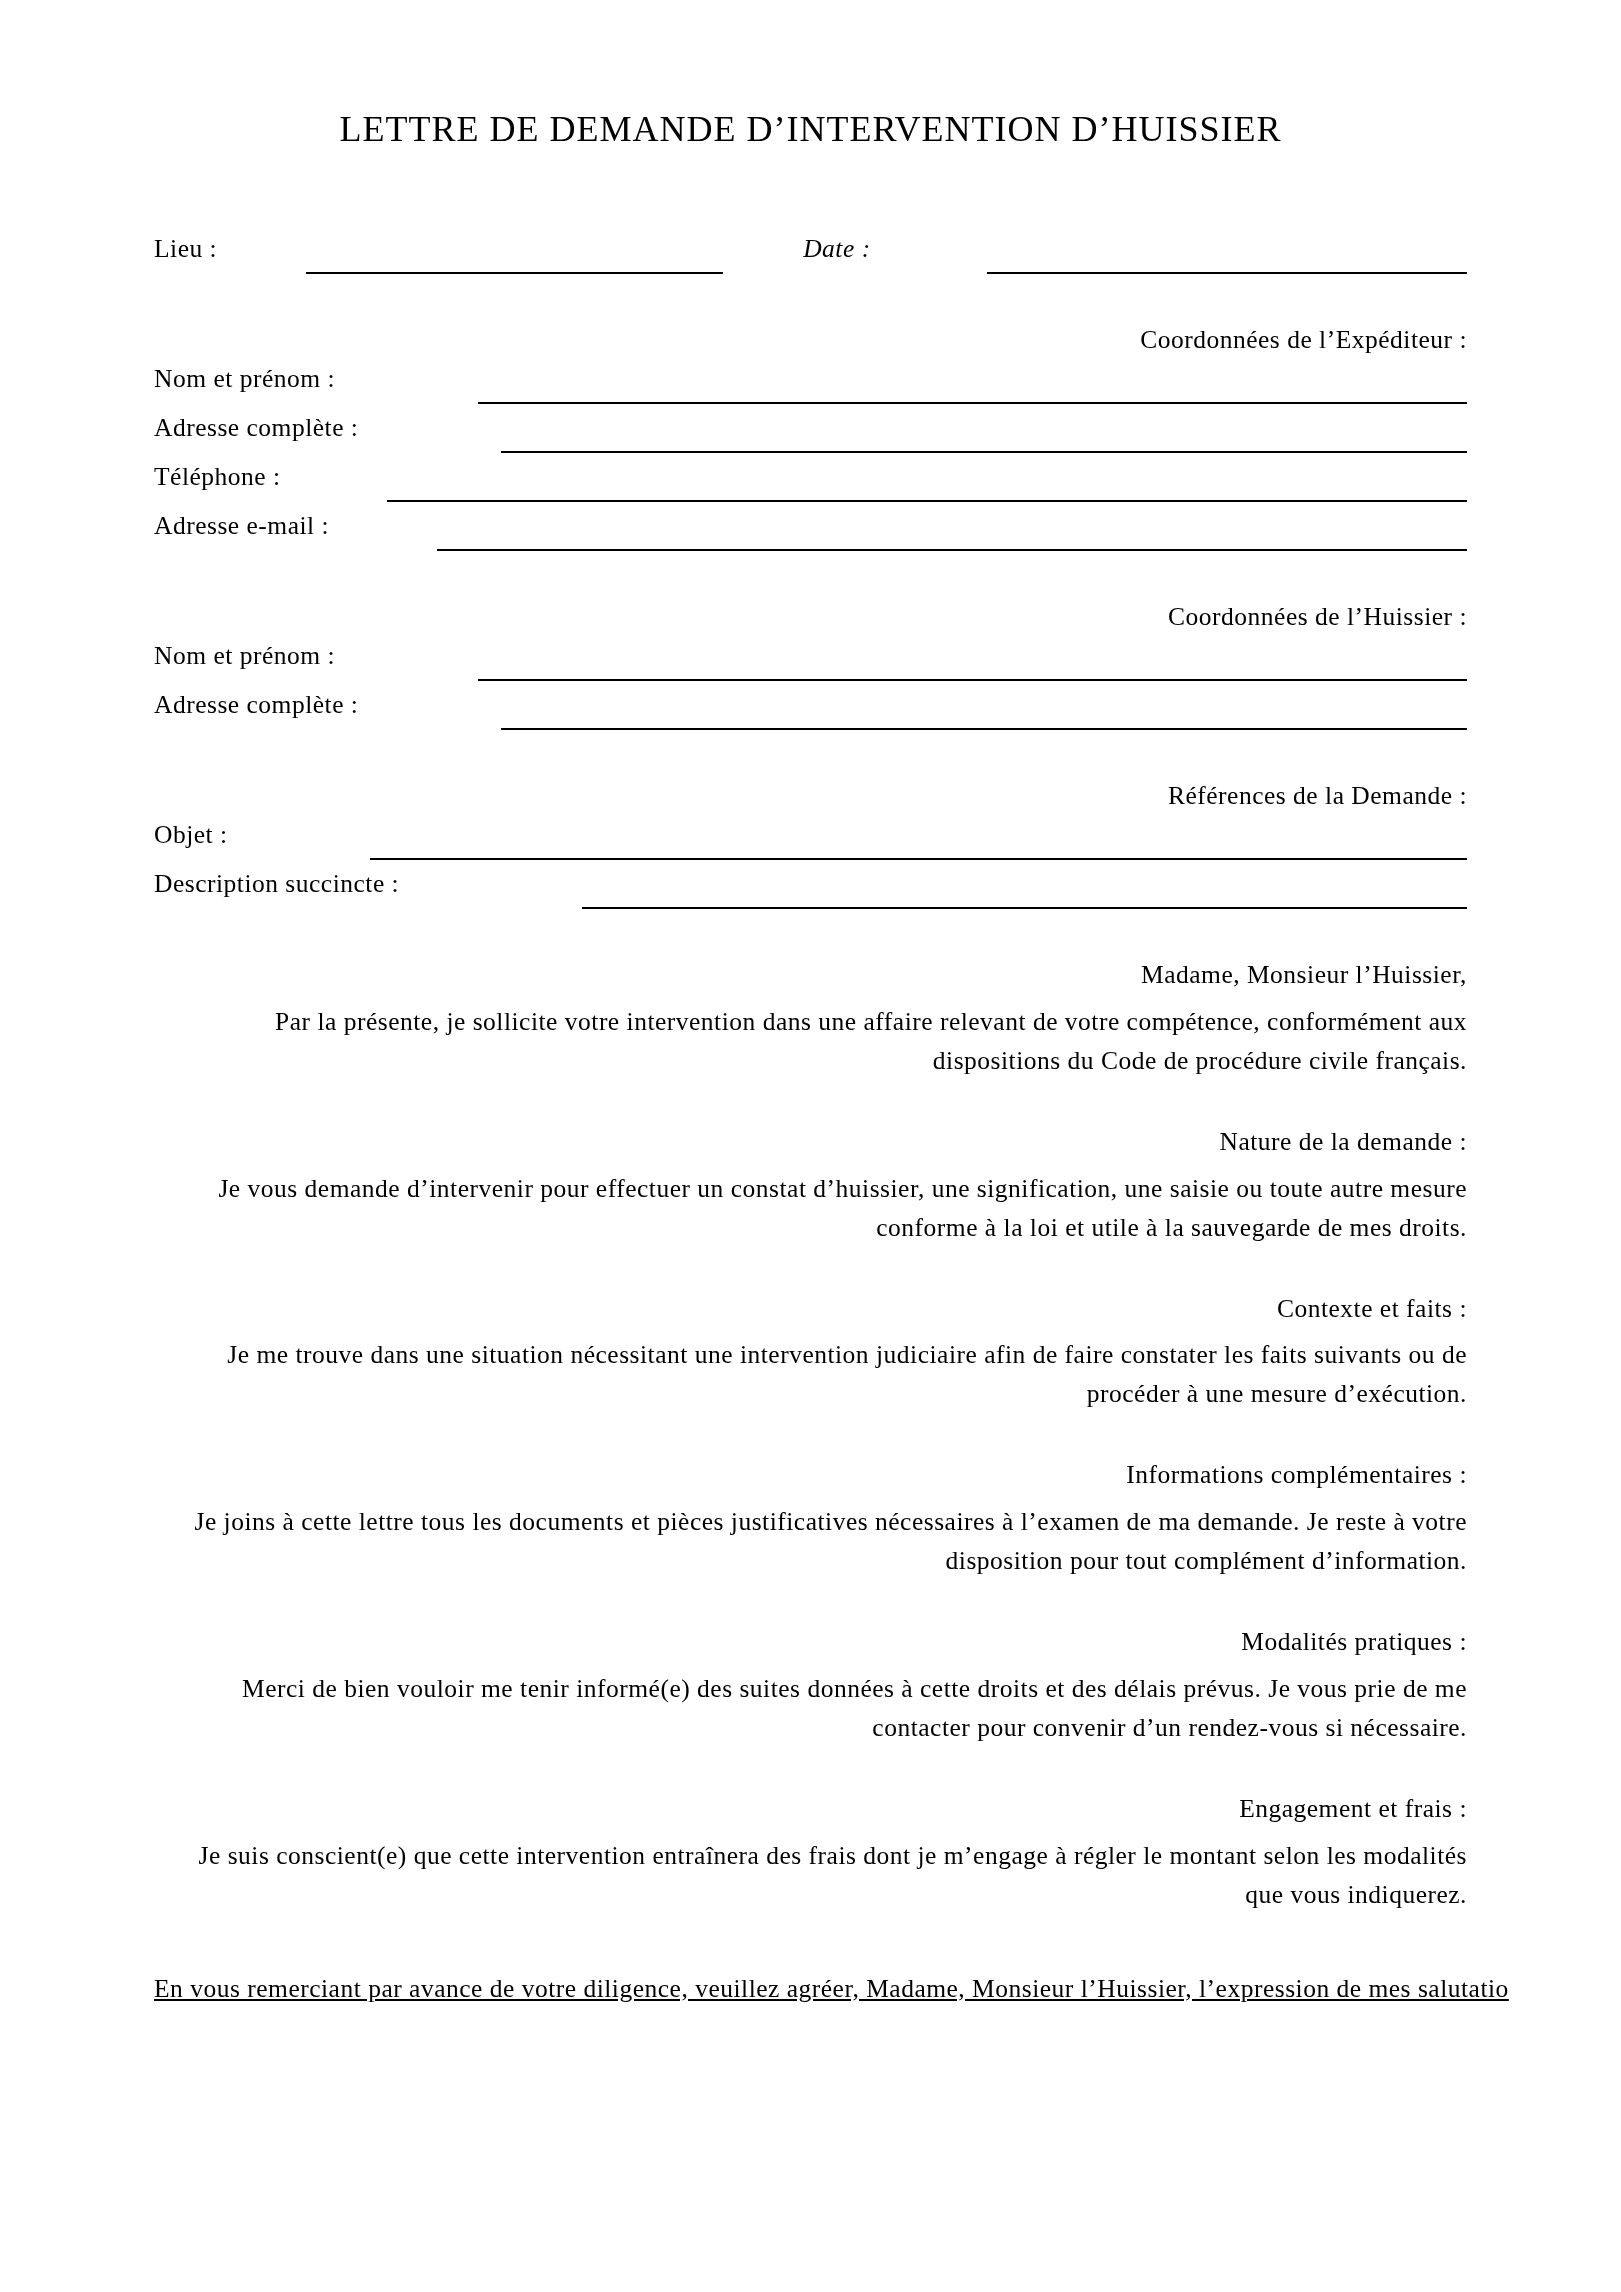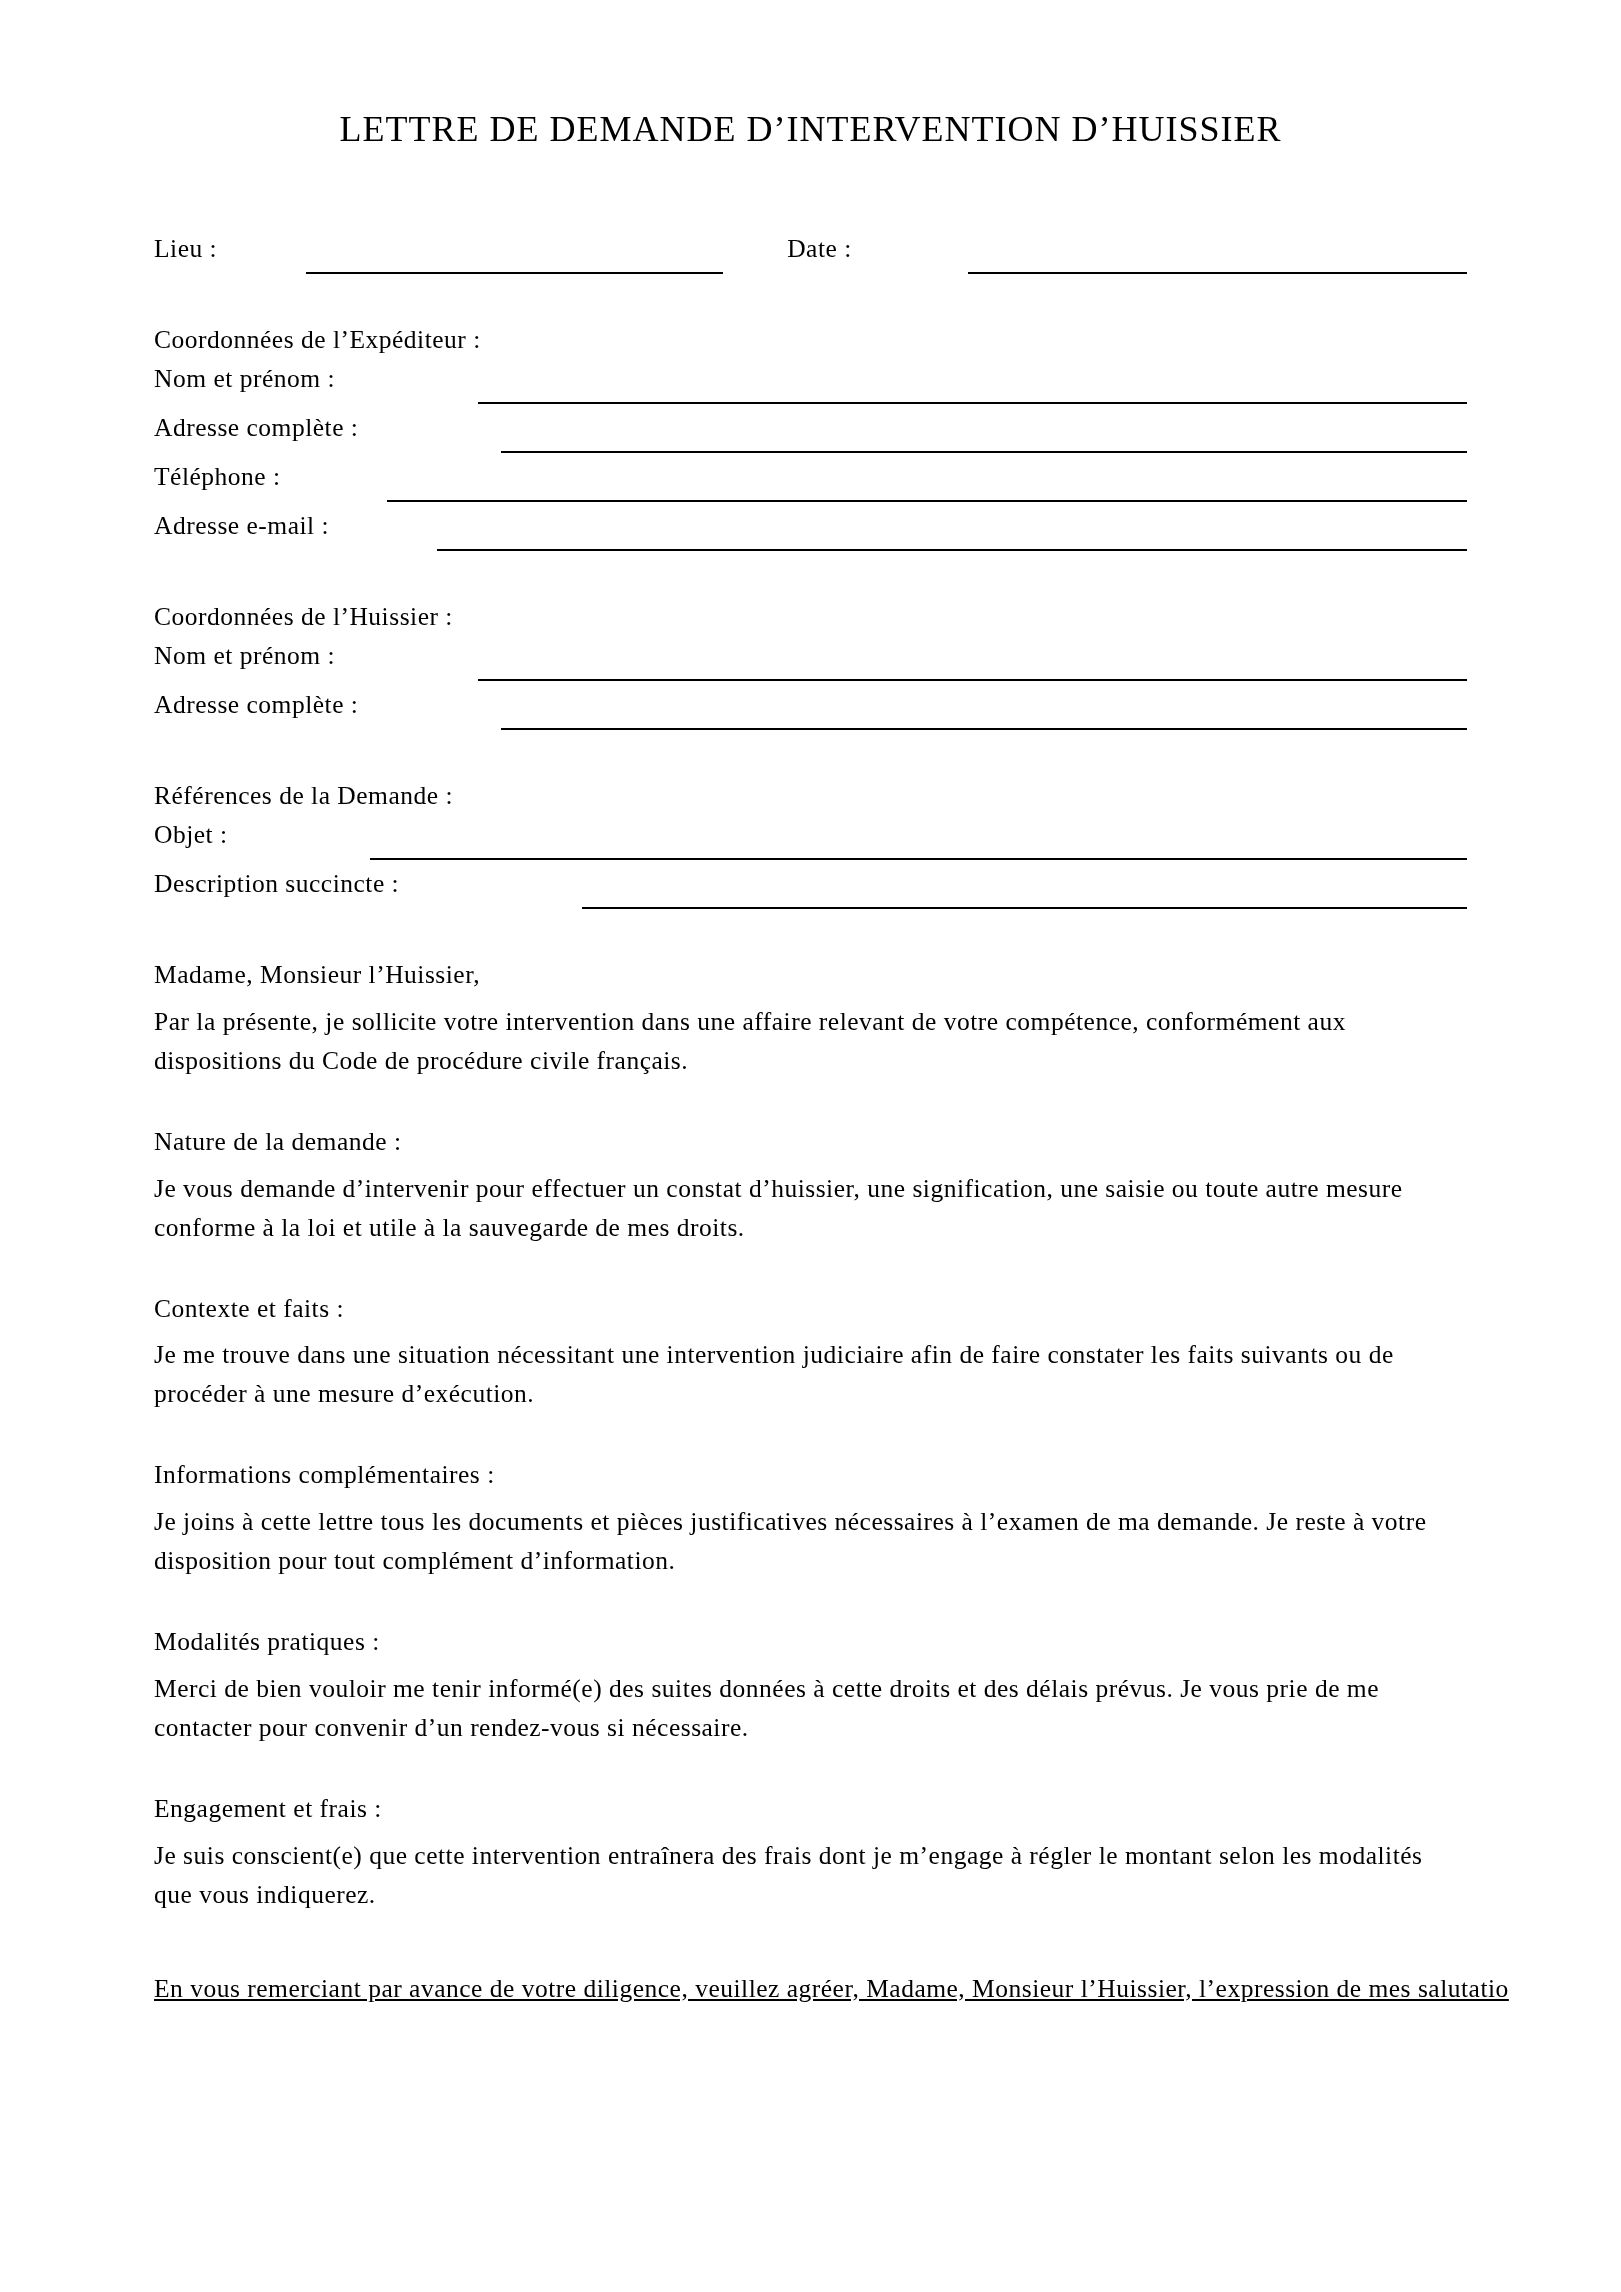--- a/index.html
+++ b/index.html
@@ -46,30 +46,30 @@
   }
   .blank {
     border-bottom: 2.9px solid #000000;
     height: 0;
     margin-bottom: 3.9px;
   }
   .grow { flex: 1 1 auto; }
   
   .gap-lieu   { margin-left: 57px;  width: 417px; flex: 0 0 auto; }
   .gap-date   { margin-left: 84px; }
-  .lbl-date   { margin-left: 32px; }
+  .lbl-date   { margin-left: 48px; font-style: italic; }
   .gap-nom    { margin-left: 111px; }
   .gap-adr    { margin-left: 111px; }
   .gap-tel    { margin-left: 74px; }
   .gap-email  { margin-left: 76px; }
   .gap-objet  { margin-left: 110px; }
   .gap-desc   { margin-left: 151px; }
   
   .meta-row { margin-bottom: 39px; }
-  .section { margin-top: 42px; }
+  .section { margin-top: 42px; text-align: right; }
   .section-heading {
     line-height: 39px;
     white-space: nowrap;
   }
   .para-line {
     line-height: 39px;
     white-space: nowrap;
   }
   .heading-space { margin-top: 7.8px; }
   .closing-line {

